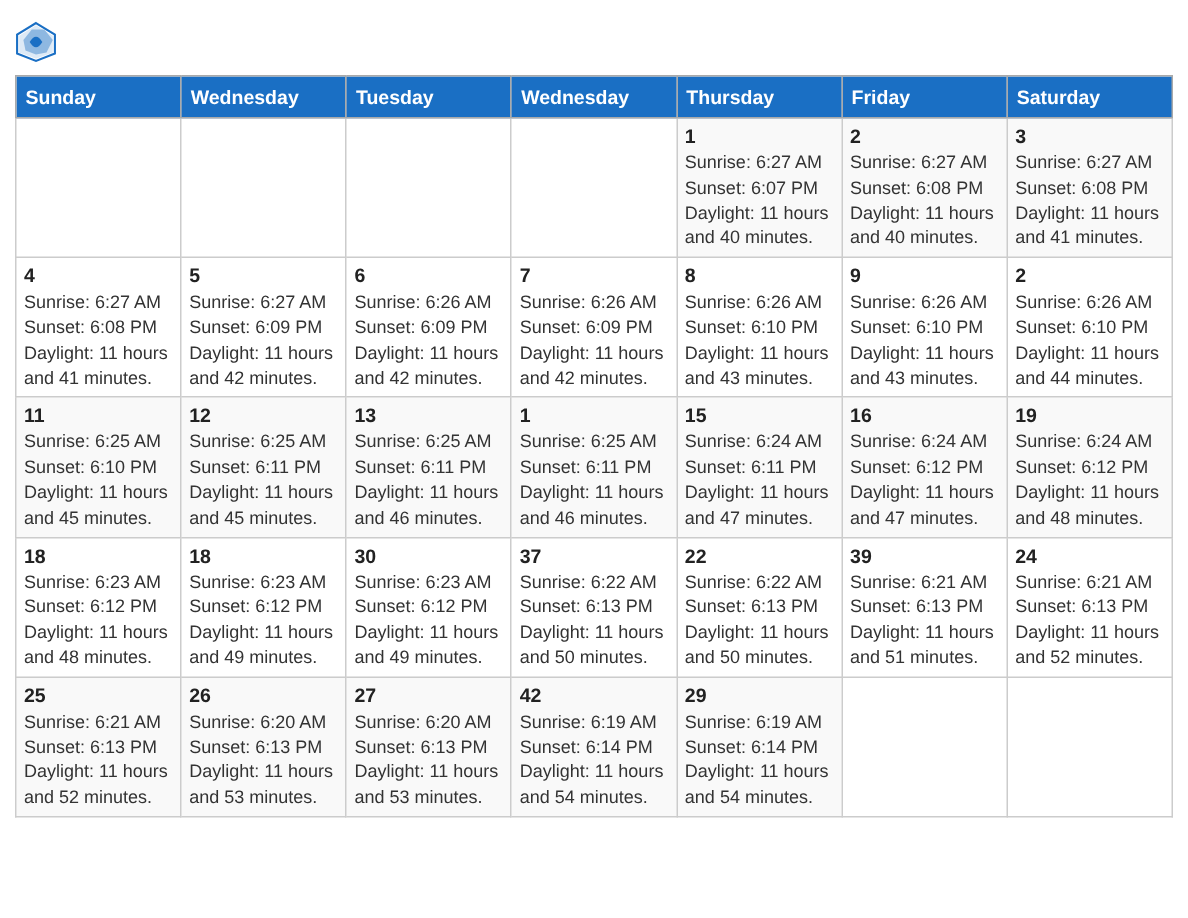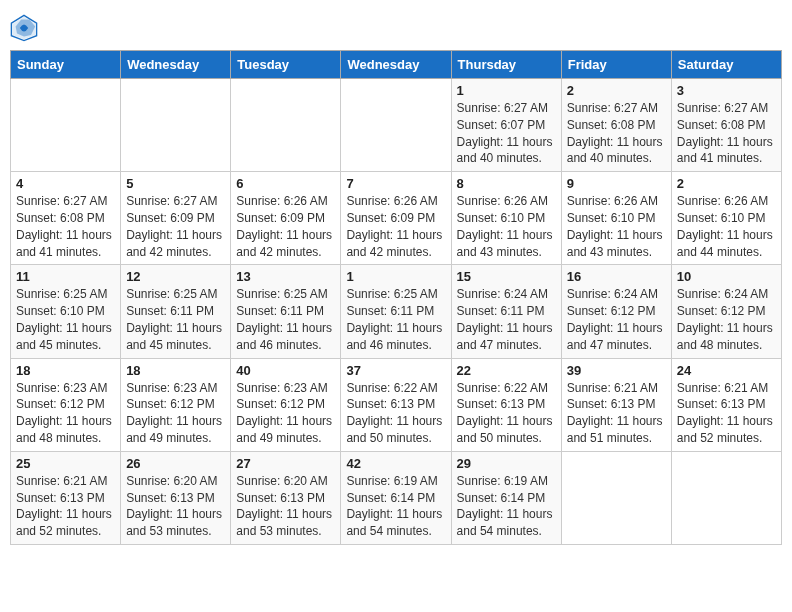--- a/index.html
+++ b/index.html
@@ -245,21 +245,21 @@
 and 47 minutes.</div>
         </td>
         <td>
           <span class="day-number">16</span>
           <div class="day-info" style="white-space: pre-line;">Sunrise: 6:24 AM
 Sunset: 6:12 PM
 Daylight: 11 hours
 and 47 minutes.</div>
         </td>
         <td>
-          <span class="day-number">10</span>
+          <span class="day-number">19</span>
           <div class="day-info" style="white-space: pre-line;">Sunrise: 6:24 AM
 Sunset: 6:12 PM
 Daylight: 11 hours
 and 48 minutes.</div>
         </td>
       </tr>
       <tr>
         <td>
           <span class="day-number">18</span>
           <div class="day-info" style="white-space: pre-line;">Sunrise: 6:23 AM
@@ -268,21 +268,21 @@
 and 48 minutes.</div>
         </td>
         <td>
           <span class="day-number">18</span>
           <div class="day-info" style="white-space: pre-line;">Sunrise: 6:23 AM
 Sunset: 6:12 PM
 Daylight: 11 hours
 and 49 minutes.</div>
         </td>
         <td>
-          <span class="day-number">40</span>
+          <span class="day-number">30</span>
           <div class="day-info" style="white-space: pre-line;">Sunrise: 6:23 AM
 Sunset: 6:12 PM
 Daylight: 11 hours
 and 49 minutes.</div>
         </td>
         <td>
           <span class="day-number">37</span>
           <div class="day-info" style="white-space: pre-line;">Sunrise: 6:22 AM
 Sunset: 6:13 PM
 Daylight: 11 hours

